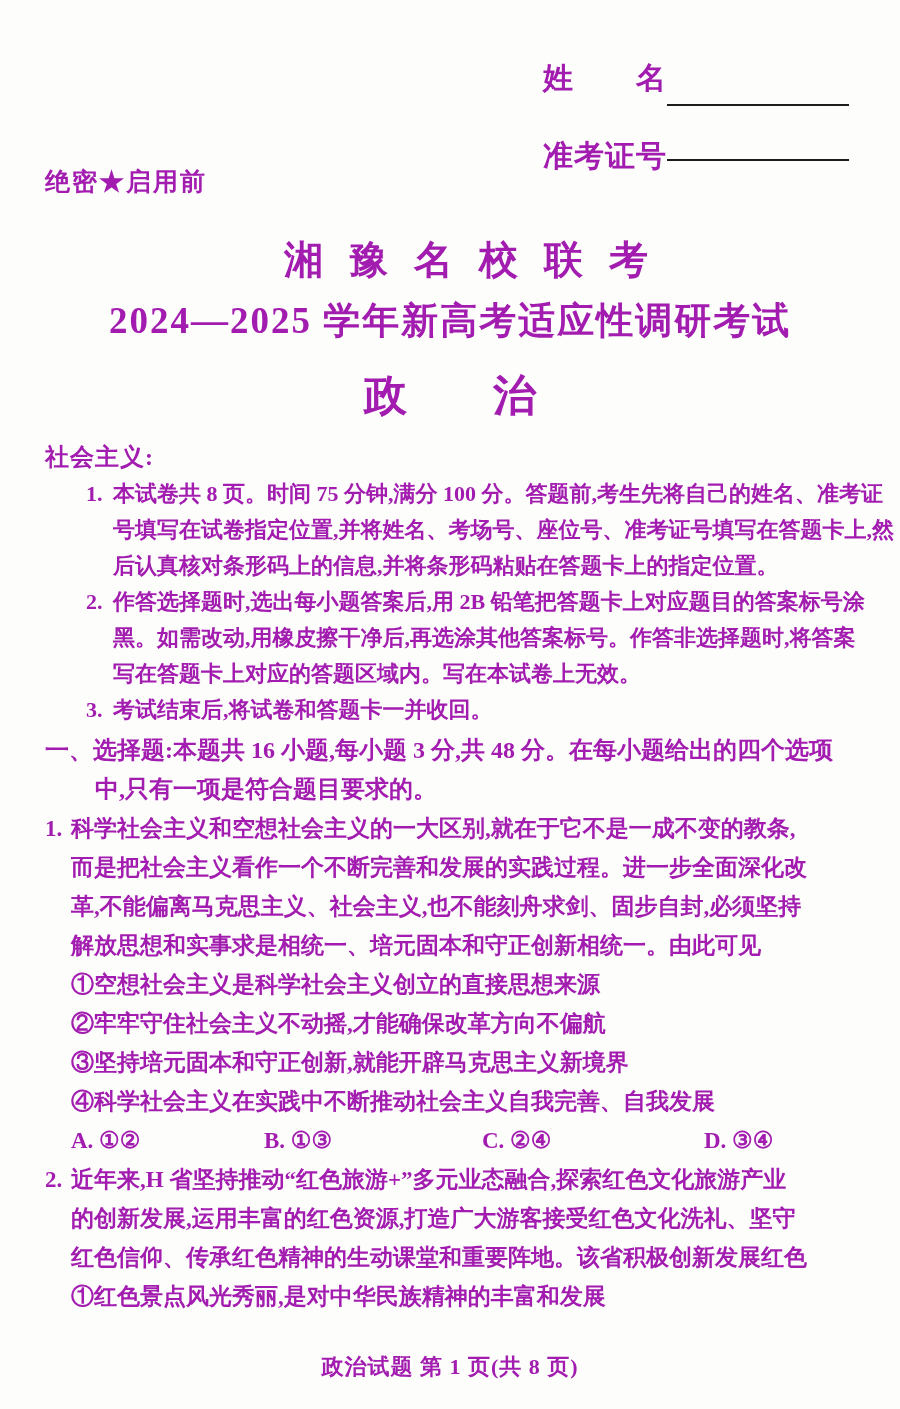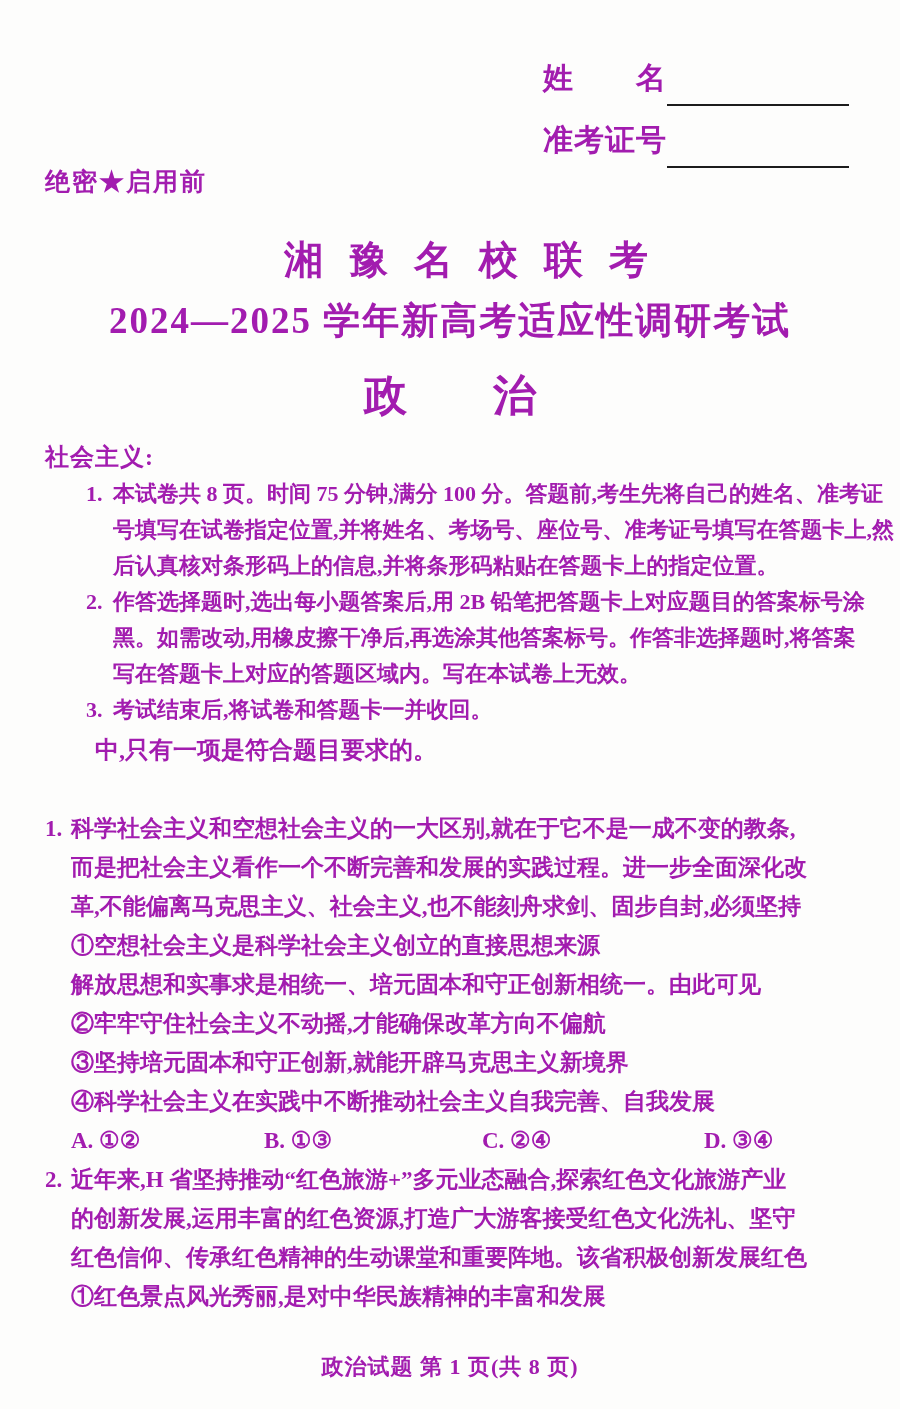--- a/index.html
+++ b/index.html
@@ -44,21 +44,21 @@
 </style>
 </head>
 <body>
 
 <div id="page">
 
   <div class="id-row" style="top:58px;">
     <span class="id-label">姓　　名</span>
     <span class="id-line"></span>
   </div>
-  <div class="id-row" style="top:120px;">
+  <div class="id-row" style="top:136px;align-items:center;">
     <span class="id-label">准考证号</span>
     <span class="id-line"></span>
   </div>
 
   <div class="abs classification">绝密★启用前</div>
 
   <div class="center title1">湘豫名校联考</div>
   <div class="center title2">2024—2025 学年新高考适应性调研考试</div>
   <div class="center title3">政　　治</div>
 
@@ -82,33 +82,34 @@
     </div>
     <div class="n-item">
       <span class="n-num">3.</span>
       <span>
         <span class="n-line" style="display:block">考试结束后,将试卷和答题卡一并收回。</span>
       </span>
     </div>
   </div>
 
   <div class="abs section">
+    <div class="s-line">一、选择题:本题共 16 小题,每小题 3 分,共 48 分。在每小题给出的四个选项</div>
     <div class="s-line s-indent">中,只有一项是符合题目要求的。</div>
   </div>
 
   <div class="abs questions">
 
     <div class="q">
       <span class="q-num">1.</span>
       <div class="q-body">
         <div class="q-line">科学社会主义和空想社会主义的一大区别,就在于它不是一成不变的教条,</div>
         <div class="q-line">而是把社会主义看作一个不断完善和发展的实践过程。进一步全面深化改</div>
         <div class="q-line">革,不能偏离马克思主义、社会主义,也不能刻舟求剑、固步自封,必须坚持</div>
+        <div class="q-line">解放思想和实事求是相统一、培元固本和守正创新相统一。由此可见</div>
         <div class="q-line">①空想社会主义是科学社会主义创立的直接思想来源</div>
-        <div class="q-line">解放思想和实事求是相统一、培元固本和守正创新相统一。由此可见</div>
         <div class="q-line">②牢牢守住社会主义不动摇,才能确保改革方向不偏航</div>
         <div class="q-line">③坚持培元固本和守正创新,就能开辟马克思主义新境界</div>
         <div class="q-line">④科学社会主义在实践中不断推动社会主义自我完善、自我发展</div>
         <div class="opt-row">
           <span>A. ①②</span>
           <span>B. ①③</span>
           <span>C. ②④</span>
           <span>D. ③④</span>
         </div>
       </div>

